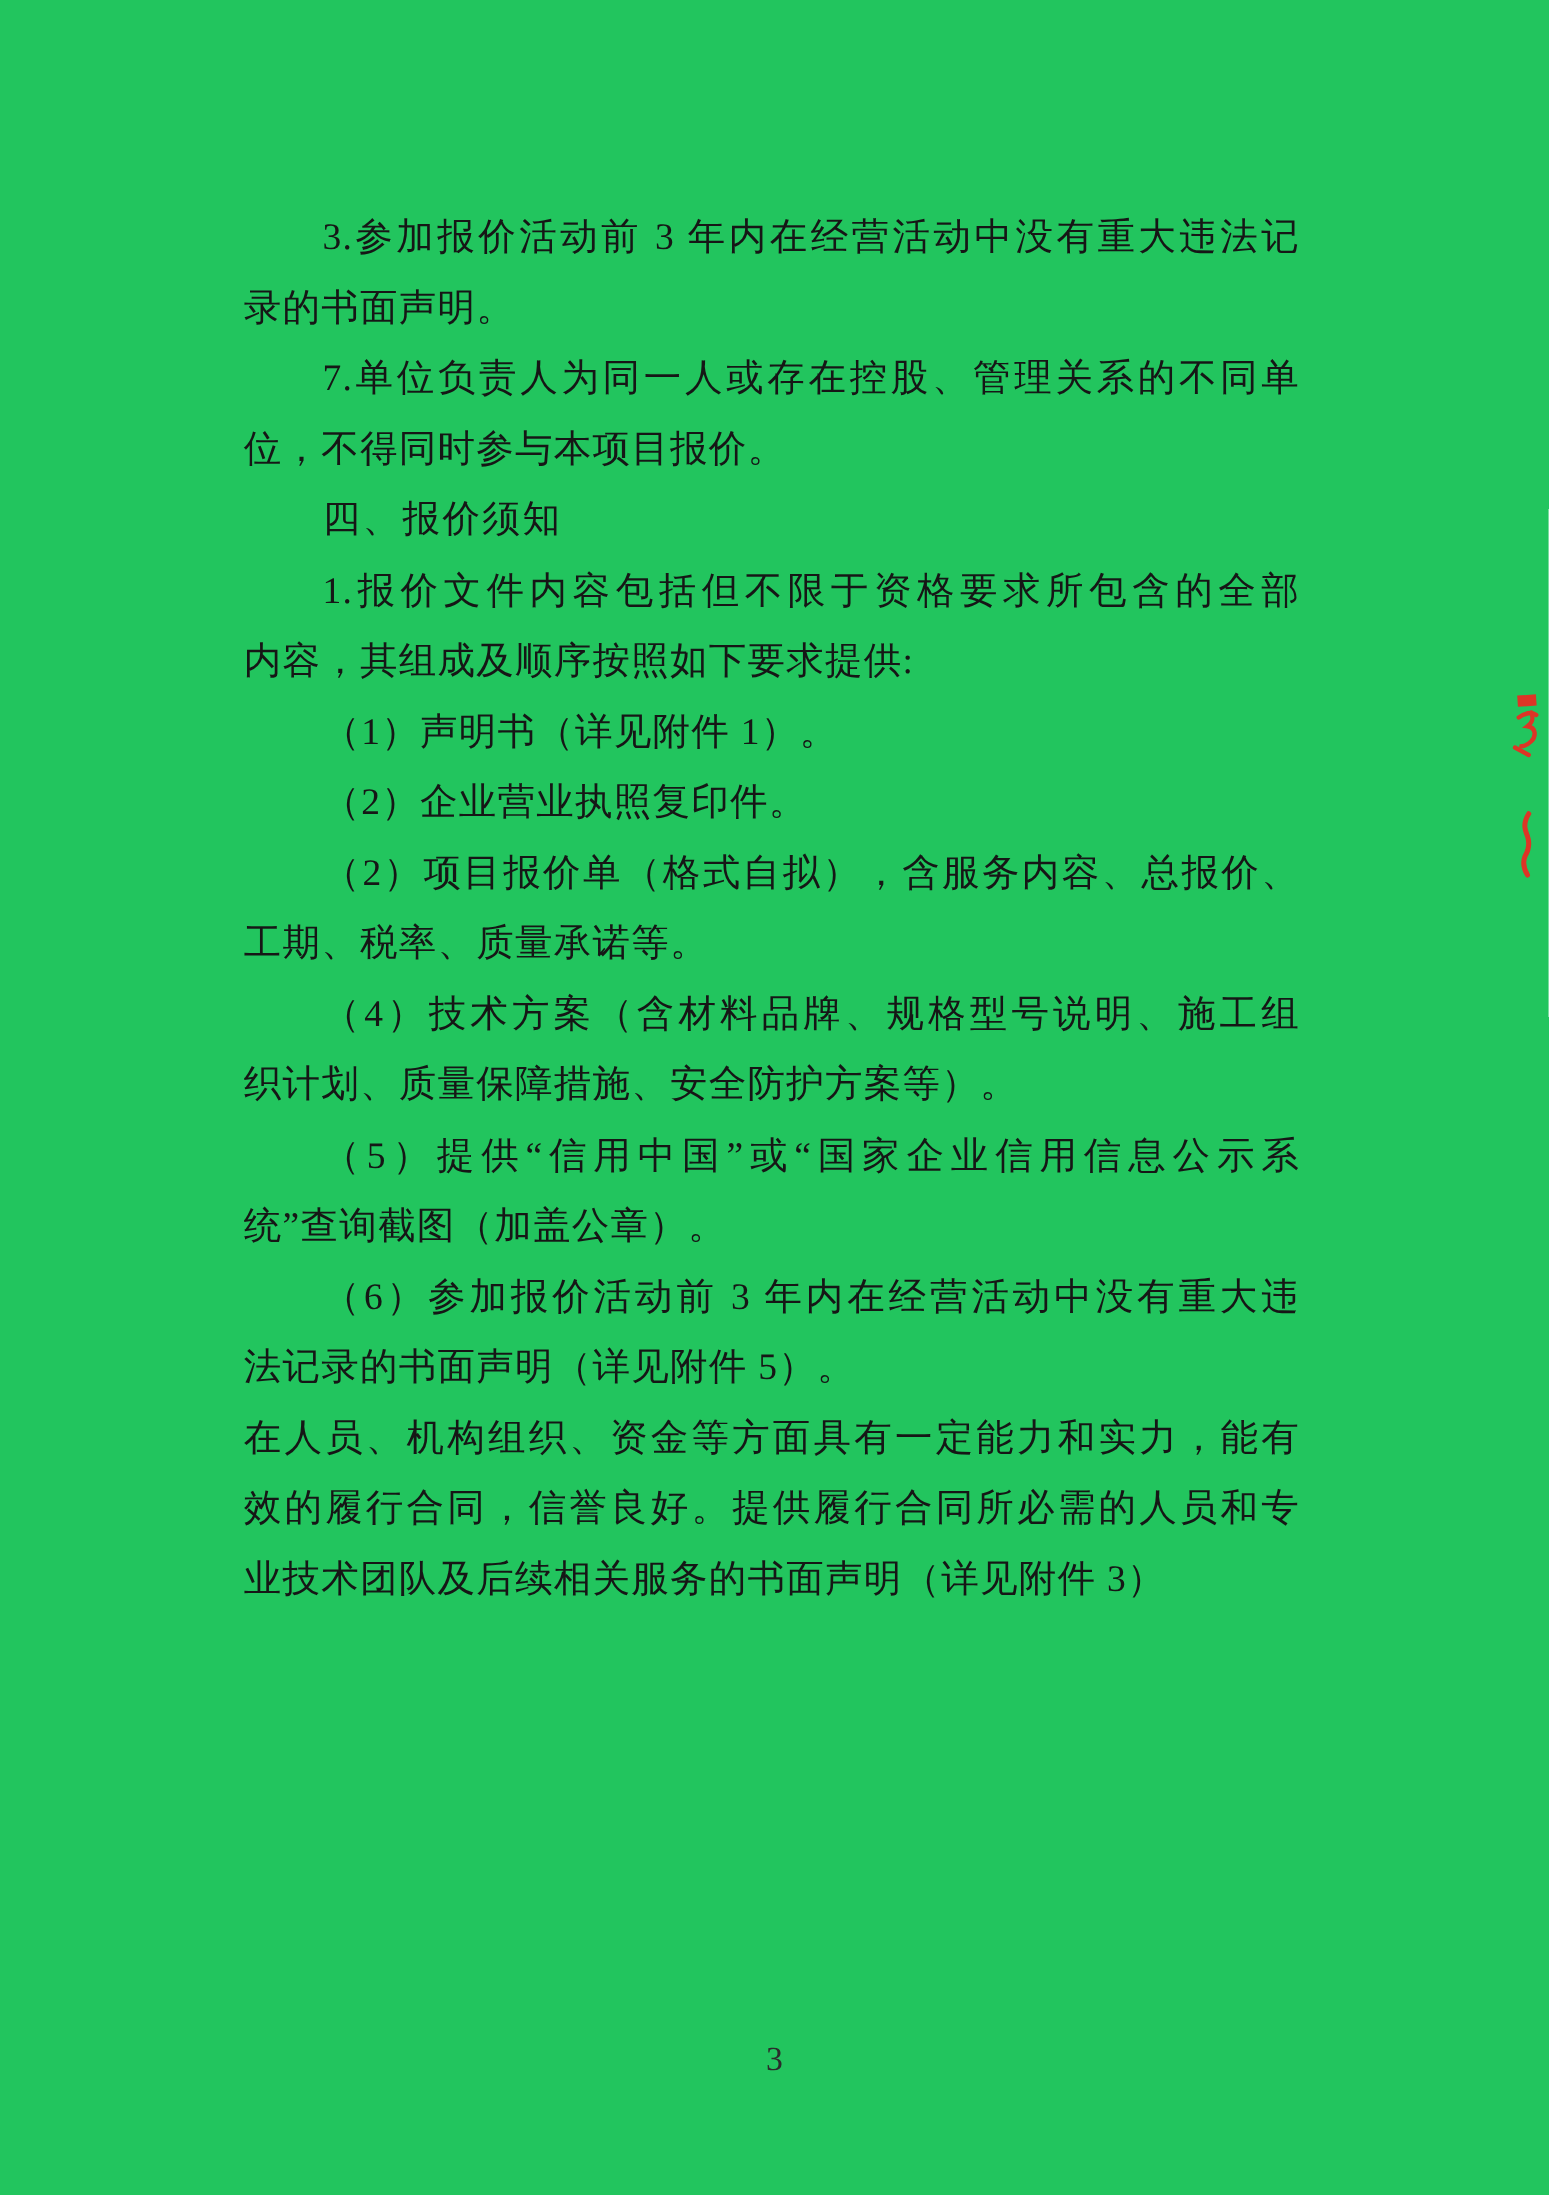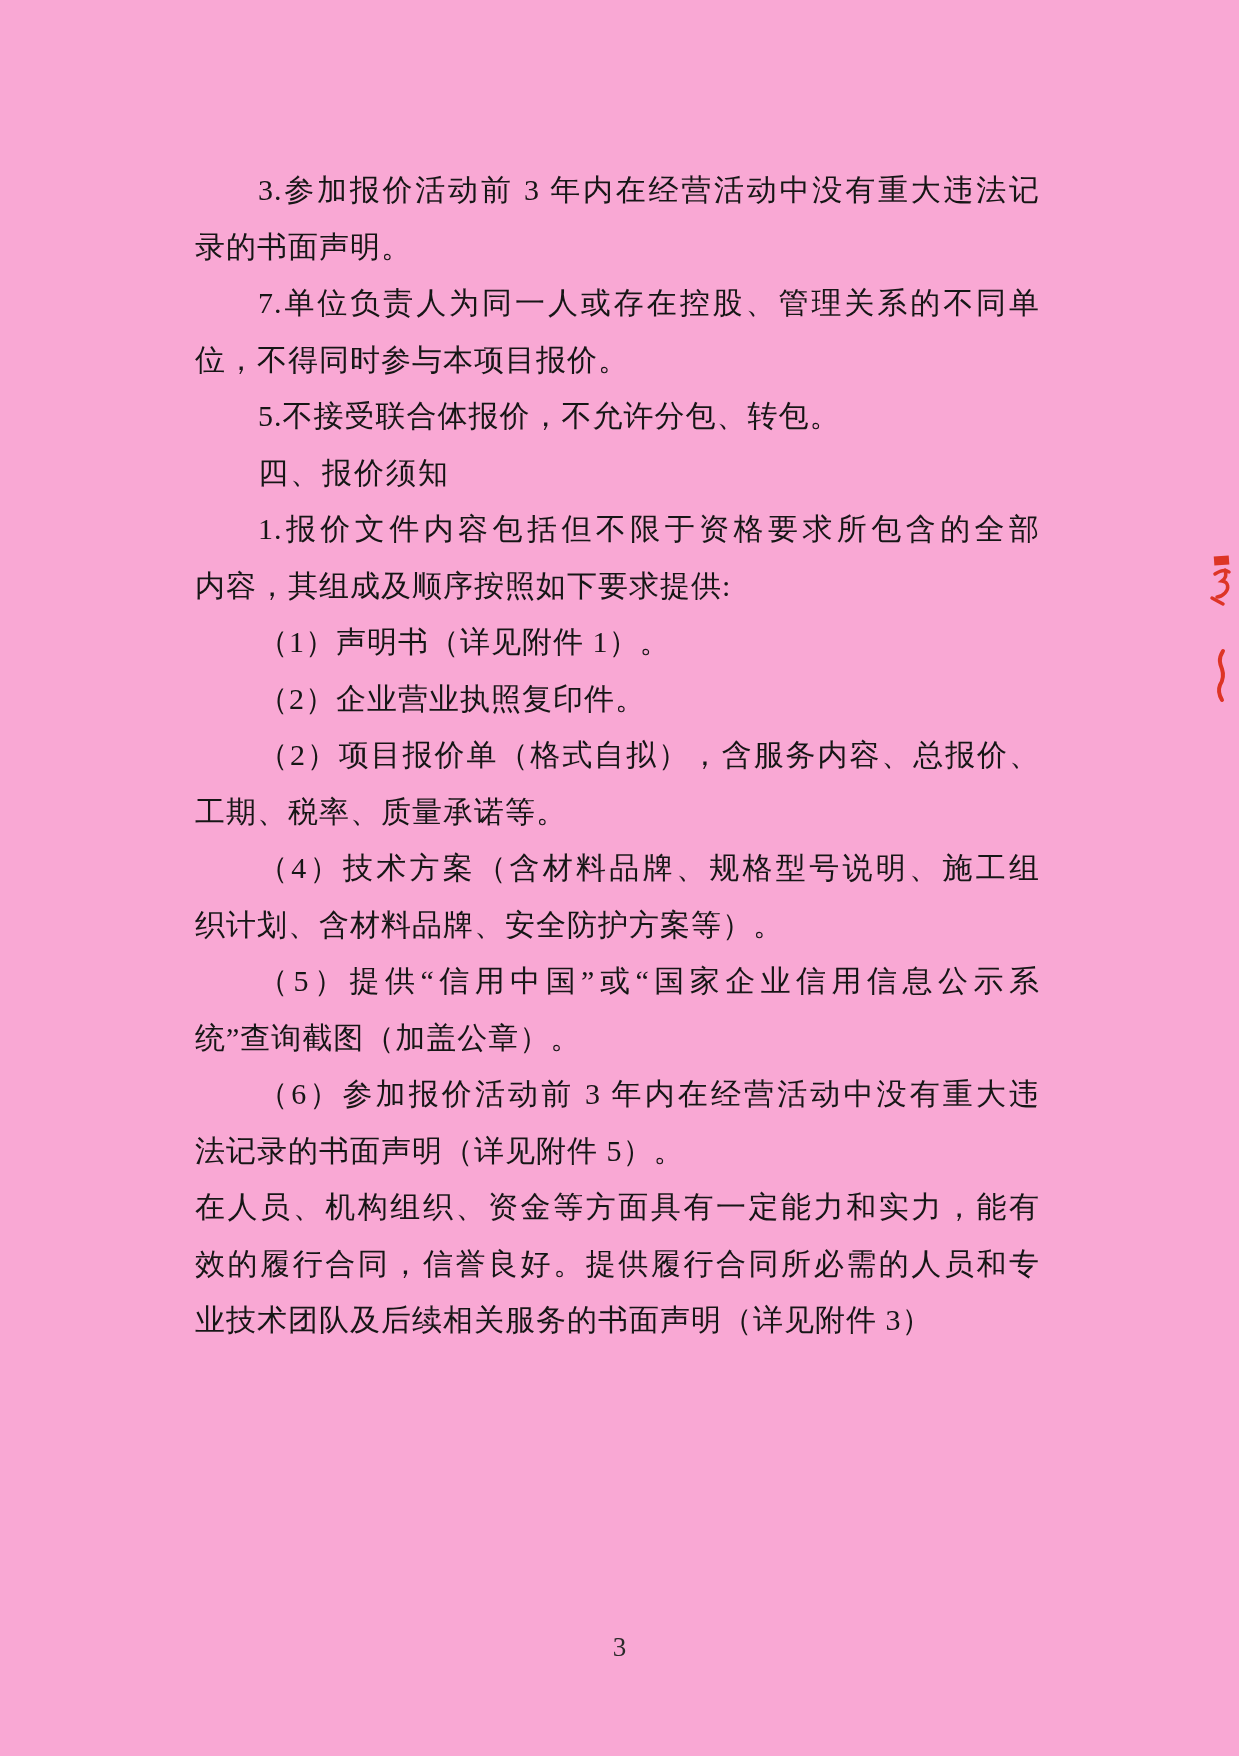--- a/index.html
+++ b/index.html
@@ -4,21 +4,21 @@
 <style>
   html, body {
     margin: 0;
     padding: 0;
     background: #ffffff;
   }
   .page {
     position: relative;
     width: 1239px;
     height: 1756px;
-    background: #f9a8d4;
+    background: #22c55e;
     overflow: hidden;
     font-family: "Liberation Serif", "DejaVu Serif", serif;
   }
   .doc-body {
     position: absolute;
     left: 195px;
     top: 162px;
     width: 845px;
     font-size: 30px;
     line-height: 56.5px;
@@ -65,23 +65,20 @@
     <div class="para">
       <div class="ln first just">3.参加报价活动前 3 年内在经营活动中没有重大违法记</div>
       <div class="ln">录的书面声明。</div>
     </div>
 
     <div class="para">
       <div class="ln first just">7.单位负责人为同一人或存在控股、管理关系的不同单</div>
       <div class="ln">位，不得同时参与本项目报价。</div>
     </div>
 
-    <div class="para">
-      <div class="ln first">5.不接受联合体报价，不允许分包、转包。</div>
-    </div>
 
     <div class="para hd">
       <div class="ln first">四、报价须知</div>
     </div>
 
     <div class="para">
       <div class="ln first just">1.报价文件内容包括但不限于资格要求所包含的全部</div>
       <div class="ln">内容，其组成及顺序按照如下要求提供:</div>
     </div>
 
@@ -93,21 +90,21 @@
       <div class="ln first">（2）企业营业执照复印件。</div>
     </div>
 
     <div class="para">
       <div class="ln first just">（2）项目报价单（格式自拟），含服务内容、总报价、</div>
       <div class="ln">工期、税率、质量承诺等。</div>
     </div>
 
     <div class="para">
       <div class="ln first just">（4）技术方案（含材料品牌、规格型号说明、施工组</div>
-      <div class="ln">织计划、含材料品牌、安全防护方案等）。</div>
+      <div class="ln">织计划、质量保障措施、安全防护方案等）。</div>
     </div>
 
     <div class="para">
       <div class="ln first just">（5）提供“信用中国”或“国家企业信用信息公示系</div>
       <div class="ln">统”查询截图（加盖公章）。</div>
     </div>
 
     <div class="para">
       <div class="ln first just">（6）参加报价活动前 3 年内在经营活动中没有重大违</div>
       <div class="ln">法记录的书面声明（详见附件 5）。</div>

